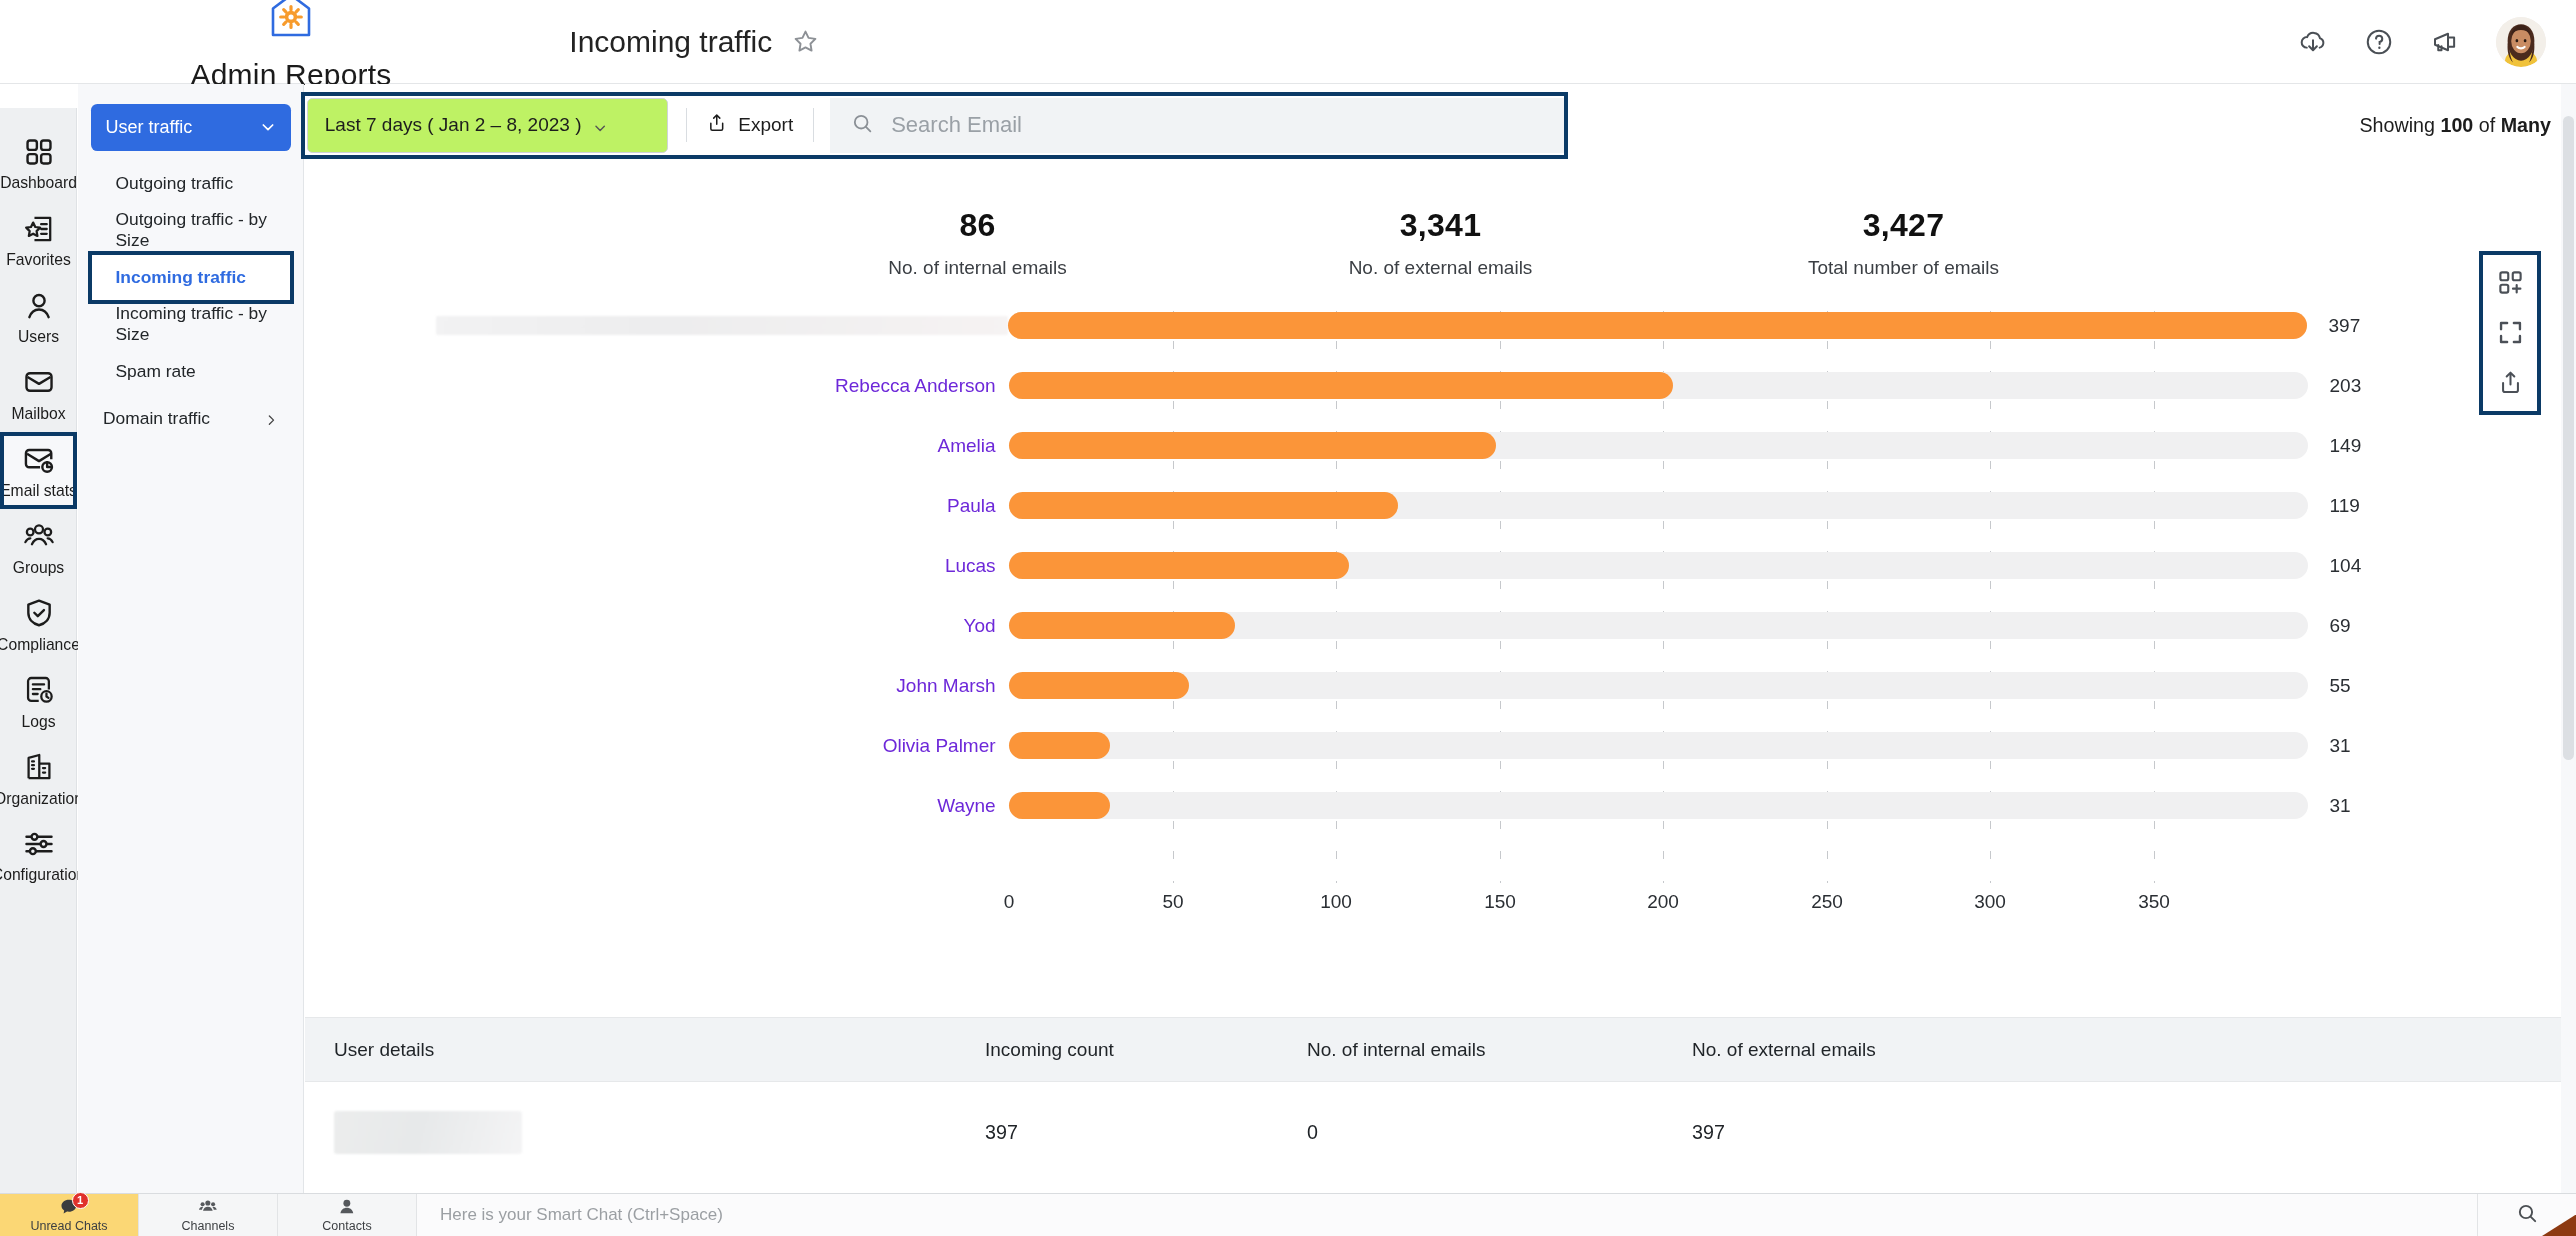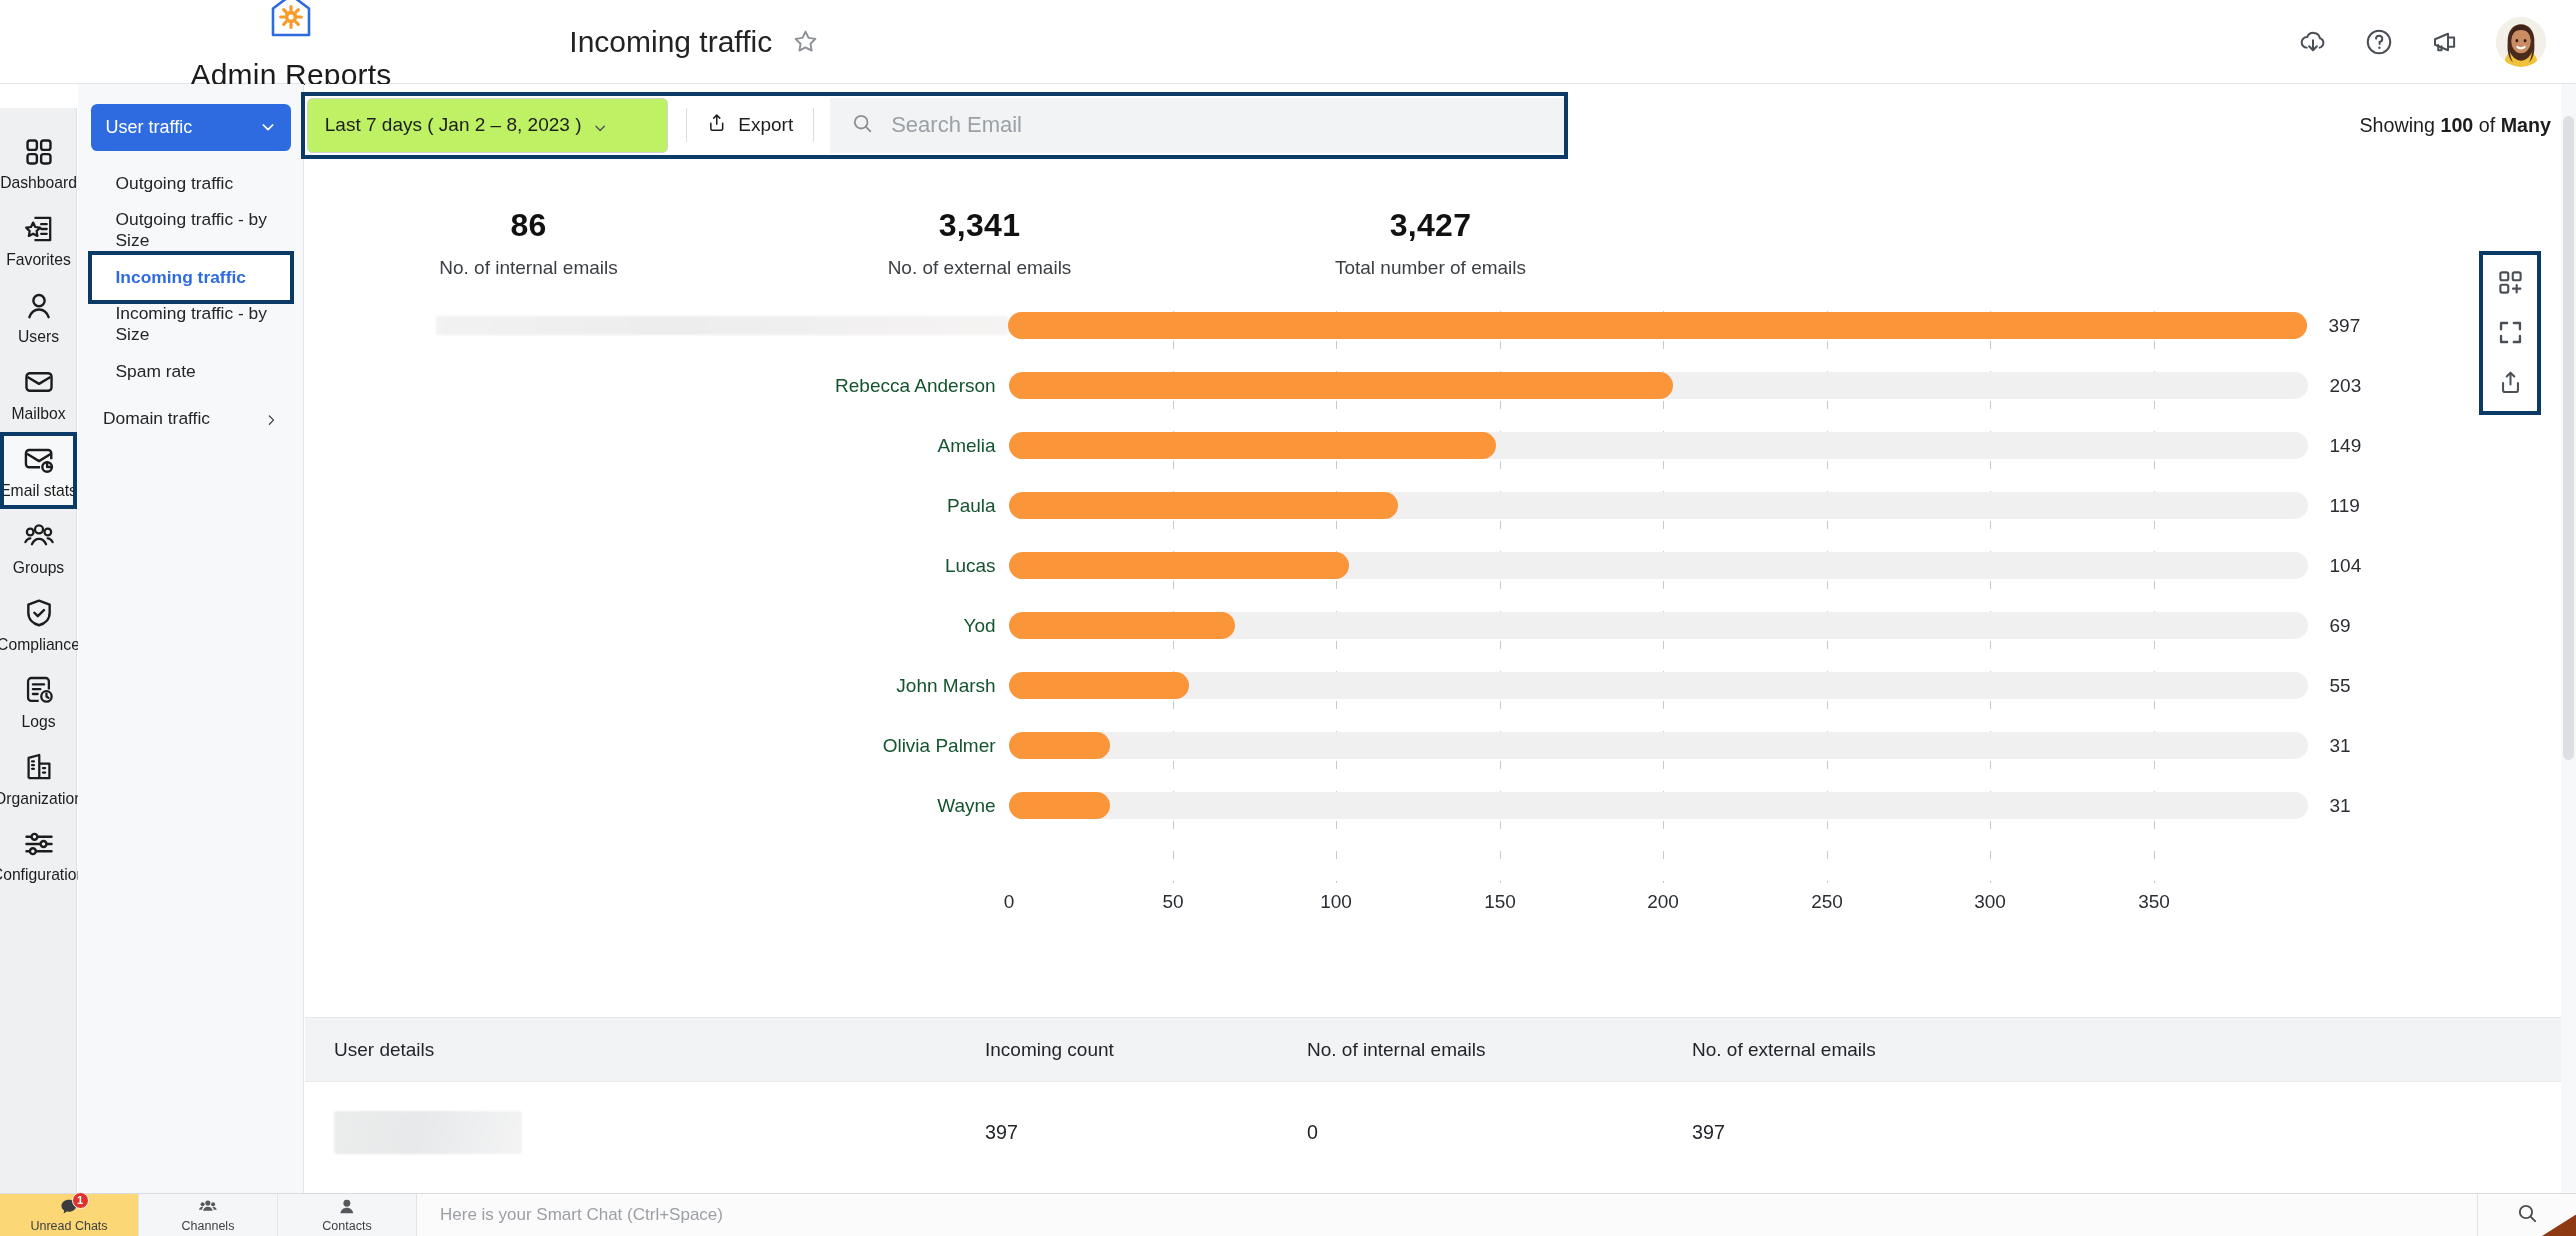--- a/index.html
+++ b/index.html
@@ -112,33 +112,33 @@
     border: 0; outline: 0; background: transparent; font-size: 22px;
     font-family: inherit; color: #222; width: 100%;
   }
   .searchbox input::placeholder { color: #9aa0a6; }
   .showing { font-size: 19.7px; color: #1d1d1d; white-space: nowrap; }
   .showing b { font-weight: 700; }
 
   
   .chartcard { position: relative; padding: 25px 0 0 0; }
 
-  .kpis { display: flex; justify-content: flex-start; gap: 4px; padding: 16px 0 9px; }
+  .kpis { display: flex; justify-content: center; gap: 16px; padding: 16px 0 9px; }
   .kpi { width: 447px; text-align: center; }
   .kpi-val { font-size: 32px; font-weight: 700; color: #111; letter-spacing: 0.3px; }
   .kpi-lbl { font-size: 19px; color: #3b3f44; margin-top: 12.5px; }
 
   .plot { position: relative; margin: 23px 0 0 0; height: 572px; }
   .rows { position: relative; }
   .brow {
     display: flex; align-items: center; height: 30px; margin-bottom: 30px;
   }
   .brow .name {
     width: 704px; text-align: right; padding-right: 13.4px;
-    font-size: 19px; color: #14532d; white-space: nowrap; overflow: hidden;
+    font-size: 19px; color: #6d28d9; white-space: nowrap; overflow: hidden;
   }
   .brow .name.redacted {
     height: 19.7px; background: linear-gradient(100deg,#f2f2f3,#ededee 40%,#f6f3f3);
     border-radius: 1.8px; width: 572px; margin-left: 131px; margin-right: 0;
     padding: 0; filter: blur(0.9px);
   }
   .brow .track {
     position: relative; width: 1299px; height: 27px;
     background: #f0f0f1; border-radius: 13.4px; flex: none;
   }

